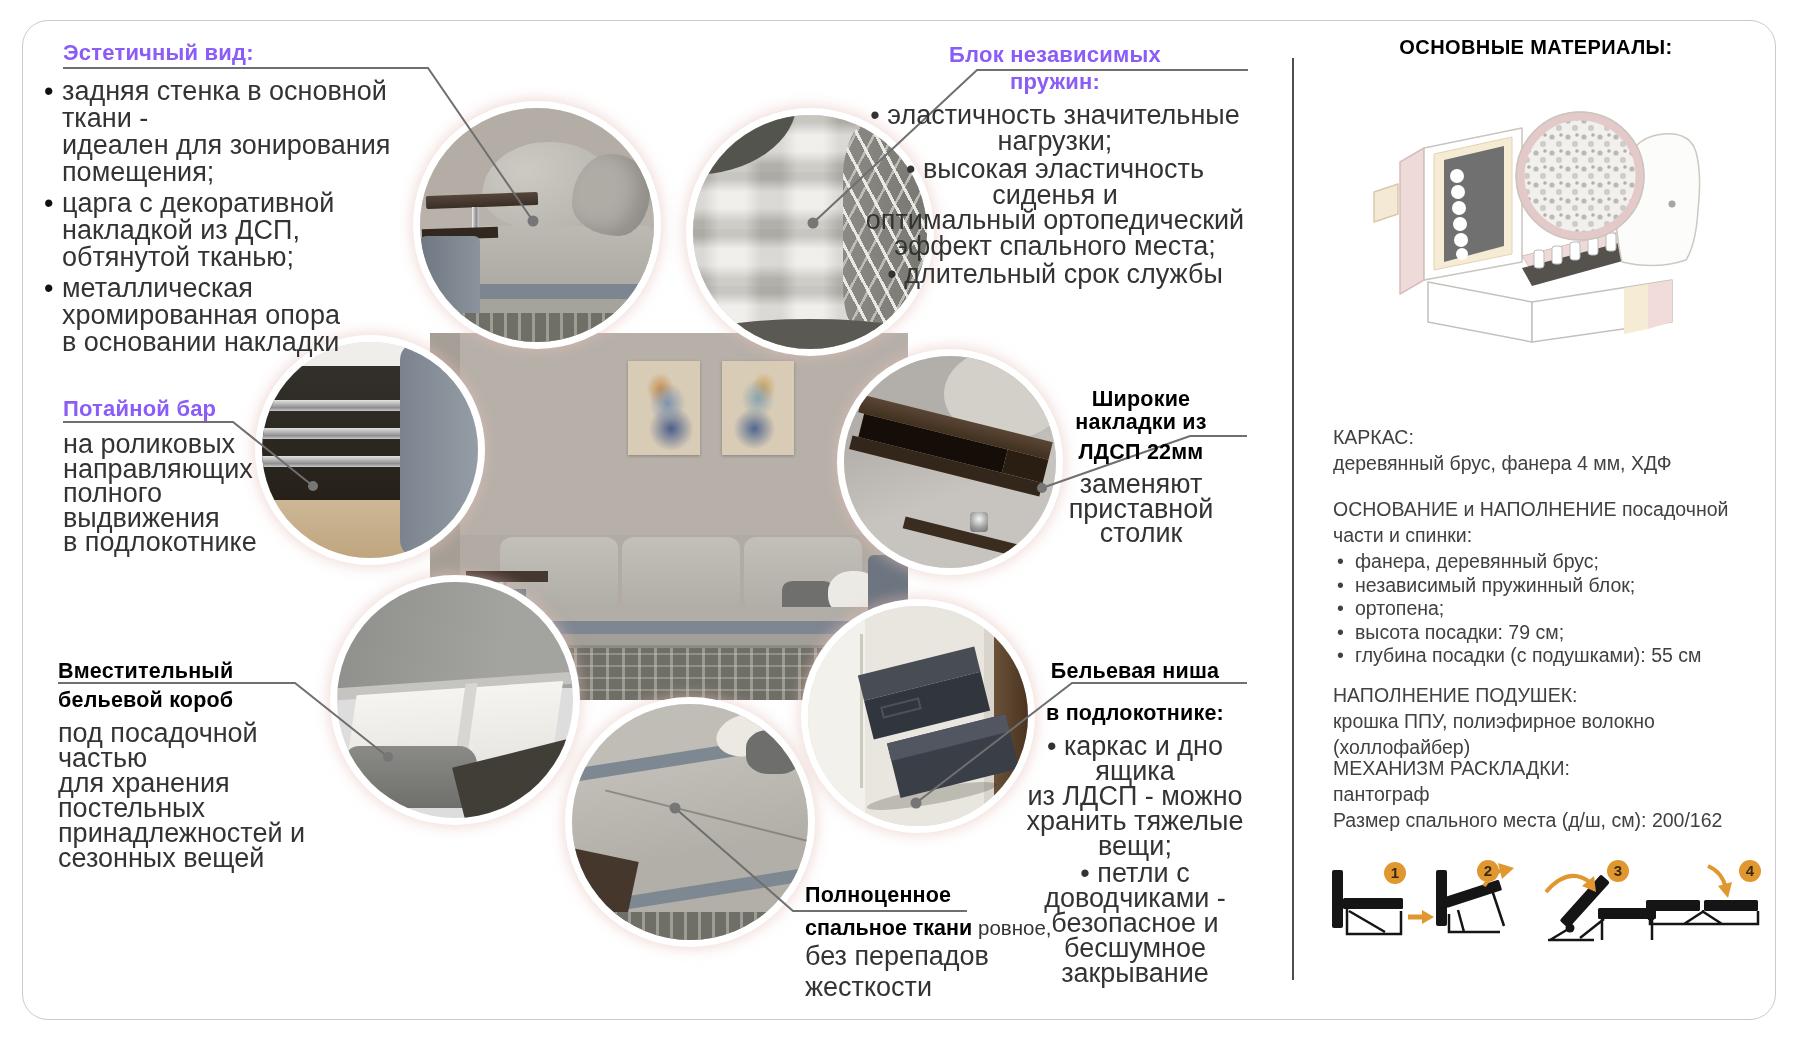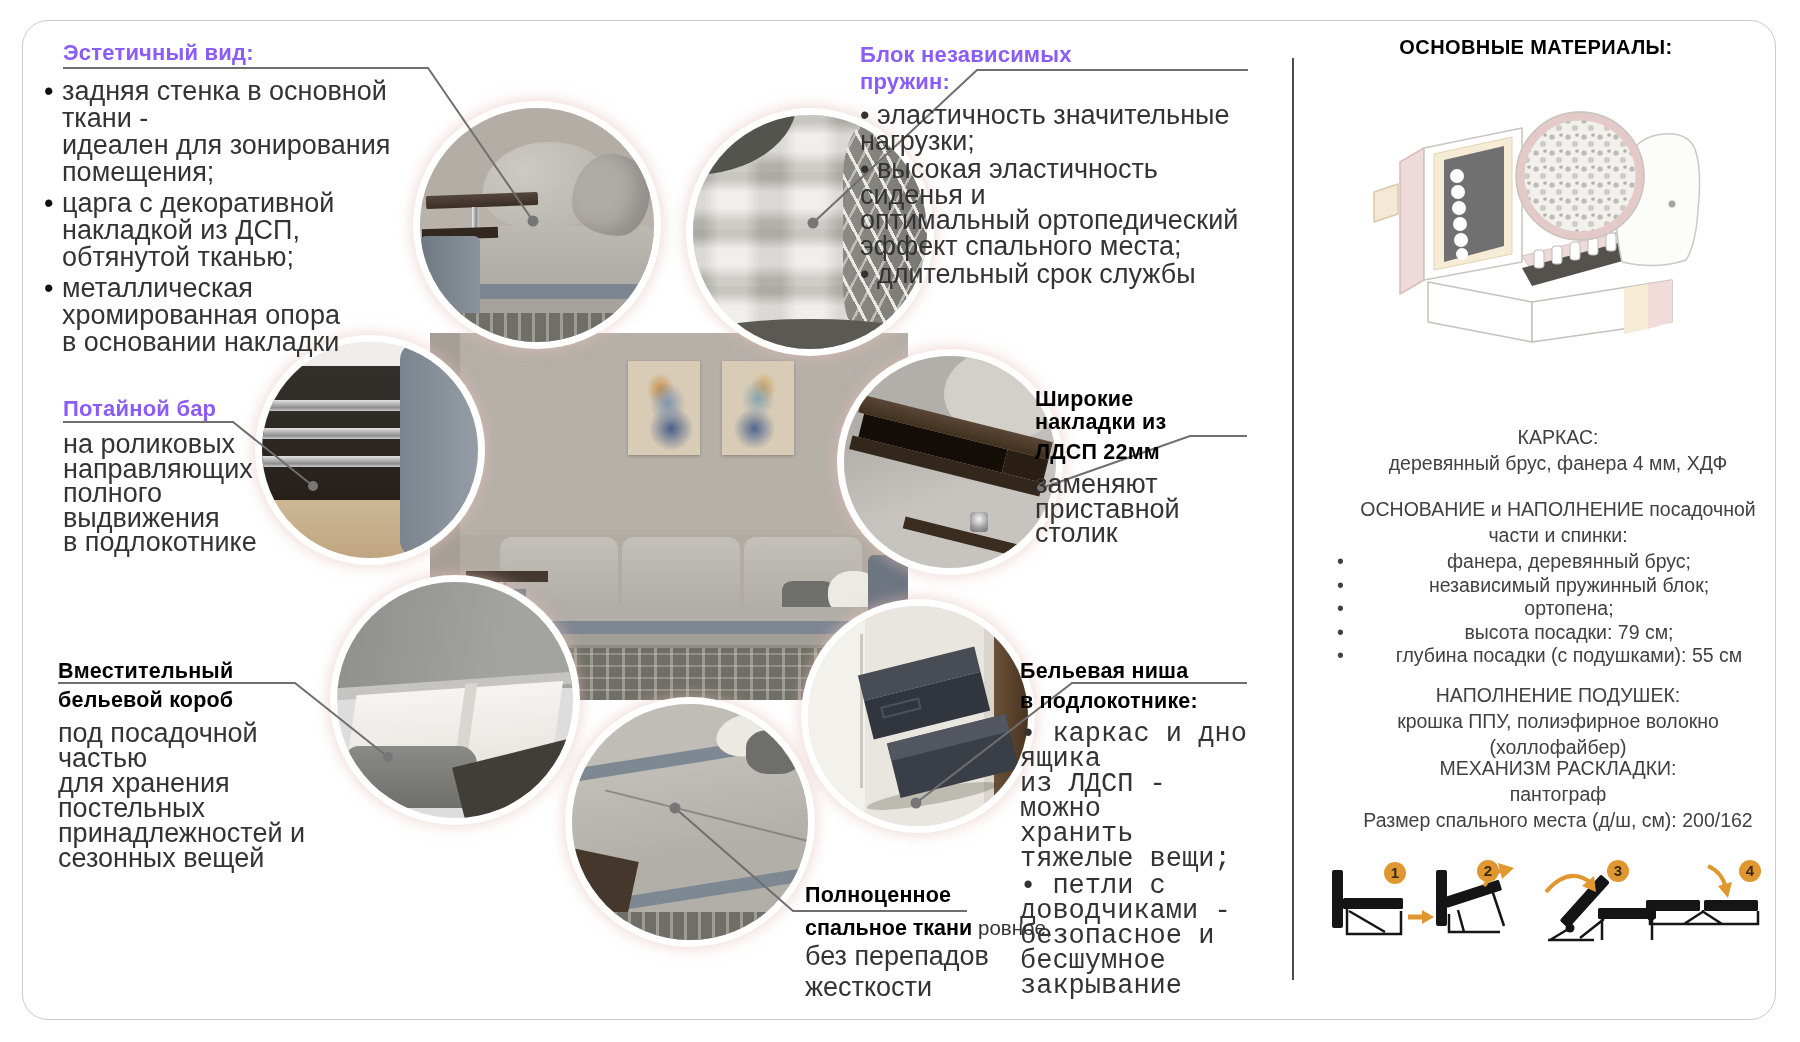--- a/index.html
+++ b/index.html
@@ -16,51 +16,51 @@
   .t-title2{font-weight:700;color:#000;font-size:21.5px;line-height:23px;letter-spacing:.2px;}
   .pre{white-space:pre-line;}
   .body-txt{font-size:27px;color:#333;}
 
   .block-a{left:40px;top:40px;width:408px;}
   .block-a .t-title{margin-left:23px;}
   .block-a ul{list-style:none;margin:12px 0 0 0;padding:0;}
   .block-a li{position:relative;padding-left:22px;white-space:pre-line;line-height:27px;margin-bottom:4px;}
   .block-a li::before{content:"•";position:absolute;left:4px;top:0;color:#111;}
 
-  .ralign{text-align:left;}
+  .ralign{text-align:center;}
   .block-b{left:860px;top:41px;width:390px;}
   .block-b .t-title{line-height:27px;}
   .block-b ul{list-style:none;margin:8px 0 0 0;padding:0;}
   .block-b li{white-space:pre-line;line-height:25.5px;margin-bottom:3px;}
   .block-b li::before{content:"• ";}
 
   .block-c{left:63px;top:396px;width:215px;}
   .block-c .c-text{margin-top:10px;line-height:24.5px;}
 
   .block-d{left:1035px;top:388px;width:212px;}
   .block-d .d-bottom{margin-top:7px;}
   .block-d .d-text{margin-top:8px;line-height:24.5px;}
 
   .block-e{left:58px;top:660px;width:272px;}
   .block-e .e-bottom{margin-top:6px;}
   .block-e .e-text{margin-top:9px;line-height:25px;}
 
   .block-f{left:1020px;top:660px;width:230px;}
-  .block-f .f-bottom{margin-top:7px;}
-  .block-f ul{list-style:none;margin:9px 0 4px 0;padding:0;font-family:Liberation Mono, monospace;}
+  .block-f .f-bottom{margin-top:19px;}
+  .block-f ul{list-style:none;margin:9px 0 4px 0;padding:0;}
   .block-f li{white-space:pre-line;line-height:25px;margin-bottom:2px;}
   .block-f li::before{content:"• ";}
 
   .block-g{left:805px;top:884px;width:280px;}
   .block-g .g-line2{margin-top:8px;font-size:20.5px;line-height:25px;}
   .block-g .g-bold{font-weight:700;color:#000;font-size:21.5px;}
 
   
   .rp-heading{position:absolute;left:1294px;top:36px;width:484px;text-align:center;font-weight:700;font-size:20px;letter-spacing:.4px;color:#000;}
-  .rp-sec{position:absolute;left:1333px;width:450px;font-size:19.5px;color:#414141;line-height:26px;text-align:center;}
+  .rp-sec{position:absolute;left:1333px;width:450px;font-size:19.5px;color:#414141;line-height:26px;}
   .rp-sec ul{list-style:none;margin:2px 0 0 0;padding:0;}
   .rp-sec li{position:relative;padding-left:22px;line-height:23.5px;}
   .rp-sec li::before{content:"•";position:absolute;left:4px;}
 
   
   .photo{position:absolute;left:430px;top:333px;width:478px;height:367px;z-index:1;overflow:hidden;background:linear-gradient(180deg,#b6b0a9 0 55%,#b1aba3 55%);}
   .photo div{position:absolute;}
   .ph-left{left:0;top:0;width:30px;height:100%;background:#a69f97;}
   .ph-paint1{left:198px;top:28px;width:72px;height:94px;background:radial-gradient(26px 30px at 55% 45%,#7f93ad,transparent 70%),radial-gradient(20px 24px at 45% 30%,#c88f4e,transparent 70%),radial-gradient(30px 30px at 60% 72%,#4a5f8a,transparent 75%),#d9ccb6;box-shadow:0 1px 3px rgba(0,0,0,.25);}
   .ph-paint2{left:292px;top:28px;width:72px;height:94px;background:radial-gradient(24px 28px at 50% 40%,#8aa3ae,transparent 70%),radial-gradient(18px 22px at 58% 28%,#d0a25c,transparent 70%),radial-gradient(28px 28px at 45% 72%,#51678f,transparent 75%),#d9ccb6;box-shadow:0 1px 3px rgba(0,0,0,.25);}

